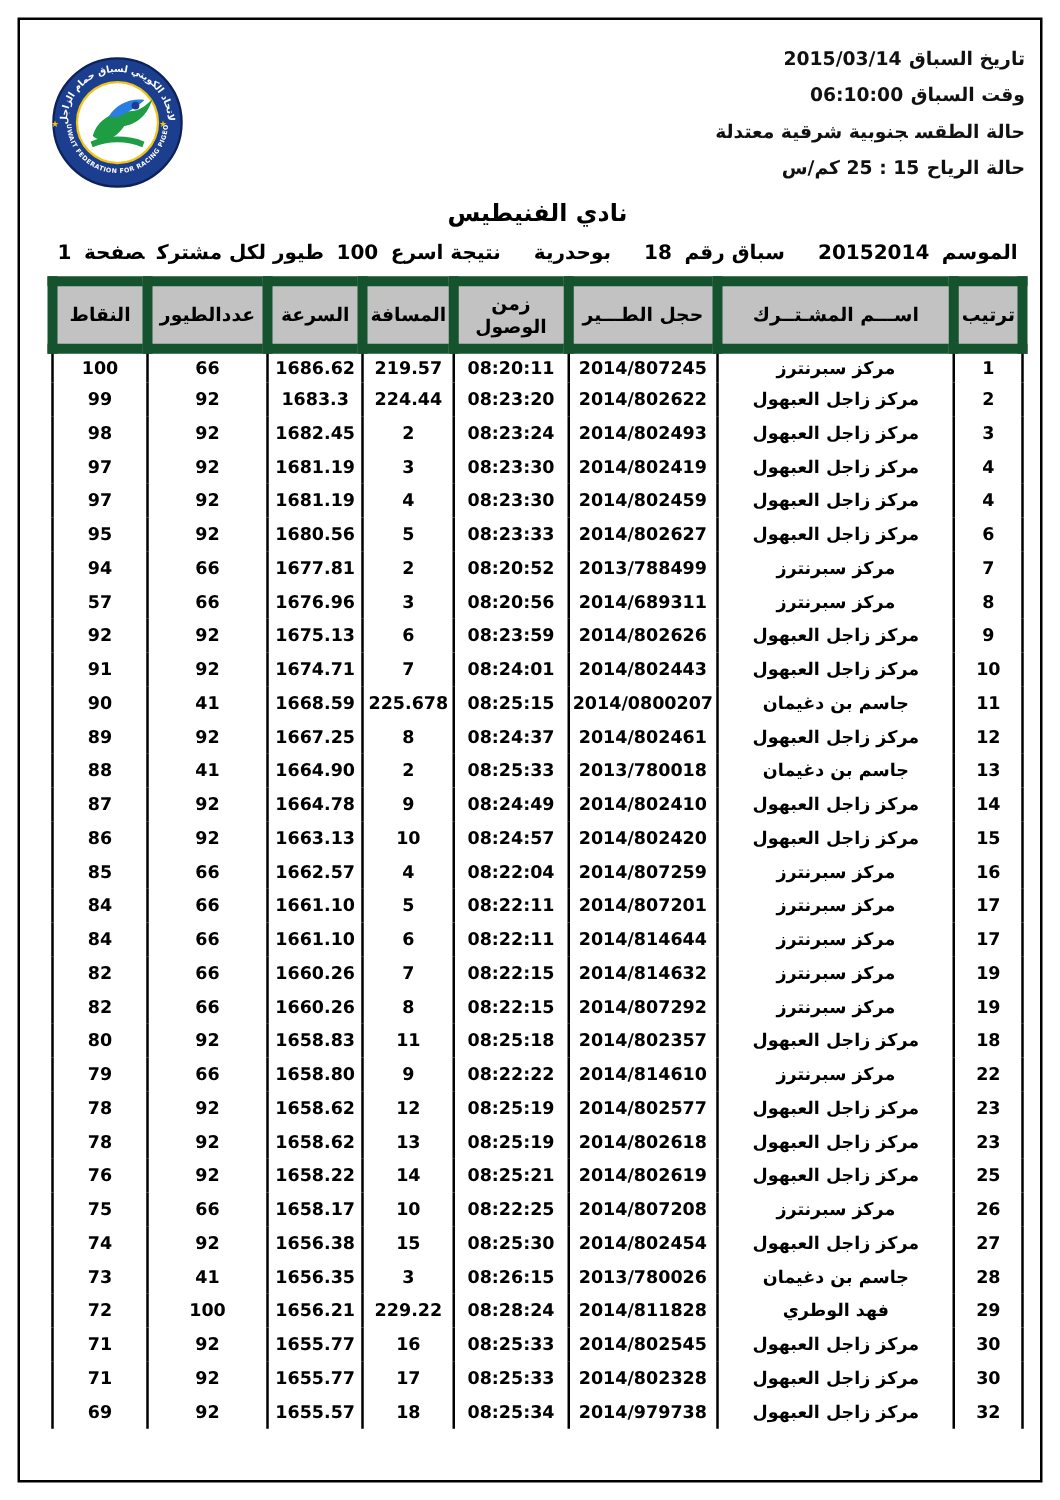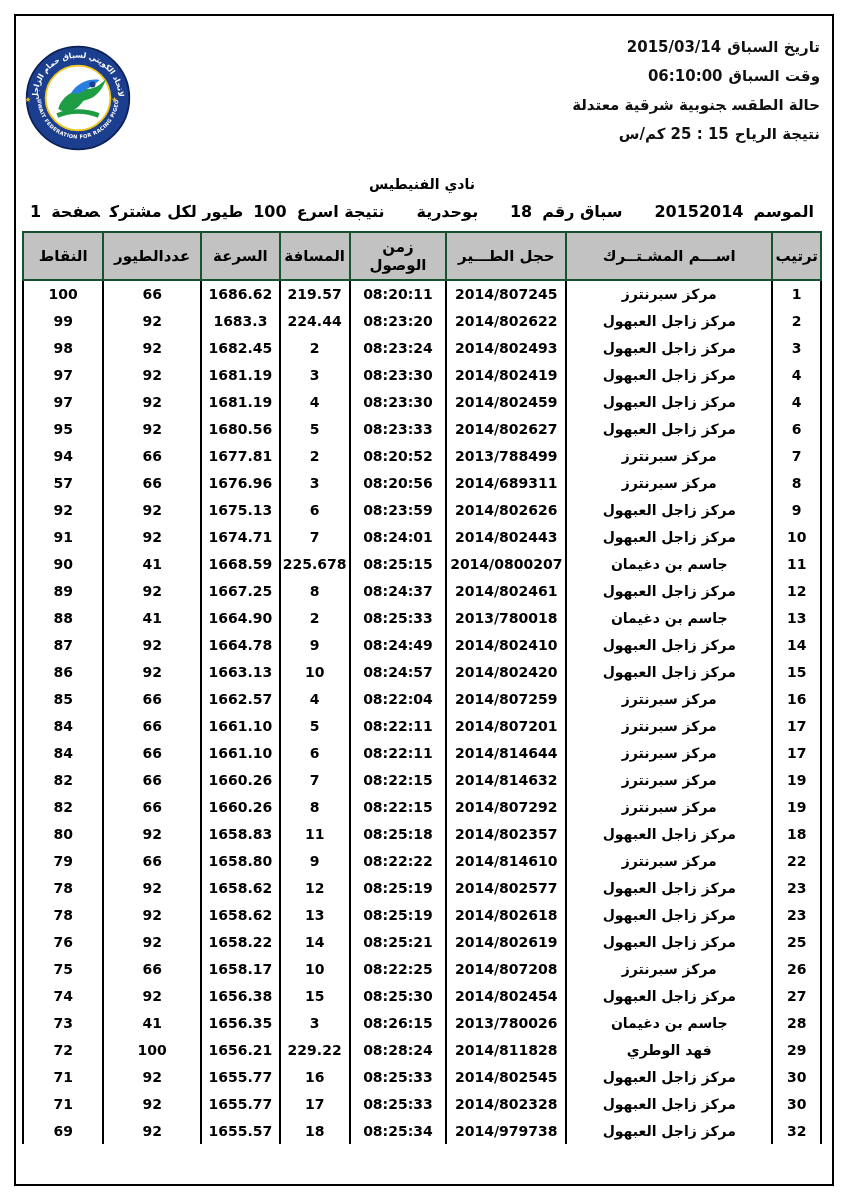--- a/index.html
+++ b/index.html
@@ -3,52 +3,52 @@
 <meta charset="utf-8">
 <style>
   * { margin:0; padding:0; box-sizing:border-box; }
   html,body { background:#e8e8e8; }
   body { font-family:"DejaVu Sans","Liberation Sans",sans-serif; }
   .page {
     width:848px; height:1200px; margin:0 auto; background:#ffffff;
     direction:rtl; position:relative; padding:14px;
   }
   .frame {
-    width:100%; height:100%; border:2px solid #000; padding:6px 4px 0 0;
+    width:100%; height:100%; border:2px solid #000; padding:6px 4px 0 16px;
     overflow:hidden;
   }
   
   .top {
     display:flex; justify-content:space-between; align-items:flex-start;
     padding:16px 8px 4px 8px;
   }
   .info-block { font-weight:bold; font-size:15px; color:#111; }
   .info-block .info-line { margin-bottom:11px; white-space:nowrap; }
   .info-block .lbl { margin-left:6px; }
   .block-right { text-align:right; min-width:240px; }
   .block-left  { text-align:right; min-width:170px; padding-left:48px; padding-top:14px; }
   .block-left .info-line { margin-bottom:16px; }
   .logo-wrap { width:108px; height:108px; flex:0 0 auto; margin-top:6px; }
   
   .club-name {
-    text-align:center; font-weight:bold; font-size:14px; margin-top:18px;
+    text-align:center; font-weight:bold; font-size:19px; margin-top:2px;
   }
   .meta-row {
     display:flex; justify-content:space-between; align-items:baseline;
     font-weight:bold; font-size:16px; padding:10px 14px 8px 14px; white-space:nowrap;
   }
   .meta-item > span { margin-left:10px; }
   .meta-item > span:last-child { margin-left:0; }
   
   table.results {
     border-collapse:collapse; table-layout:fixed; margin:2px 6px 0 6px;
     direction:rtl;
   }
   table.results th {
-    background:#c2c2c2; border:2px solid #14532d; font-weight:bold;
+    background:#c2c2c2; border:8px solid #14532d; font-weight:bold;
     font-size:15px; padding:5px 2px; text-align:center; height:31px;
   }
   table.results td {
     border-left:2px solid #000; border-right:2px solid #000;
     text-align:center; font-weight:bold; font-size:14px; height:27px;
     padding:0 2px; overflow:hidden; white-space:nowrap;
   }
   .c0{width:40px}.c1{width:216px}.c2{width:120px}.c3{width:100px}
   .c4{width:64px}.c5{width:80px}.c6{width:100px}.c7{width:84px}
 </style>
@@ -64,21 +64,21 @@
         <div class="info-line">
           <span class="lbl">تاريخ السباق</span><span>2015/03/14</span>
         </div>
         <div class="info-line">
           <span class="lbl">وقت السباق</span><span>06:10:00</span>
         </div>
         <div class="info-line">
           <span class="lbl">حالة الطقس</span><span>جنوبية شرقية معتدلة</span>
         </div>
         <div class="info-line">
-          <span class="lbl">نتيجة الرياح</span><span>15 : 25 كم/س</span>
+          <span class="lbl">حالة الرياح</span><span>15 : 25 كم/س</span>
         </div>
       </div>
 
       <div class="logo-wrap">
         <svg viewBox="0 0 120 120" width="108" height="108">
           <circle cx="60" cy="60" r="57" fill="#1c3e8f" stroke="#0c2259" stroke-width="2"></circle>
           <circle cx="60" cy="60" r="36" fill="#ffffff" stroke="#f0c419" stroke-width="2"></circle>
           <path d="M38,72 C42,58 55,50 70,50 C80,50 86,44 91,39 C86,56 74,62 66,63 C58,75 46,79 38,72 Z" fill="#1f9d44"></path>
           <path d="M52,55 C59,43 73,38 84,40 C77,47 68,51 61,55 Z" fill="#2a7de1"></path>
           <circle cx="76" cy="45" r="3.4" fill="#1c3e8f"></circle>

